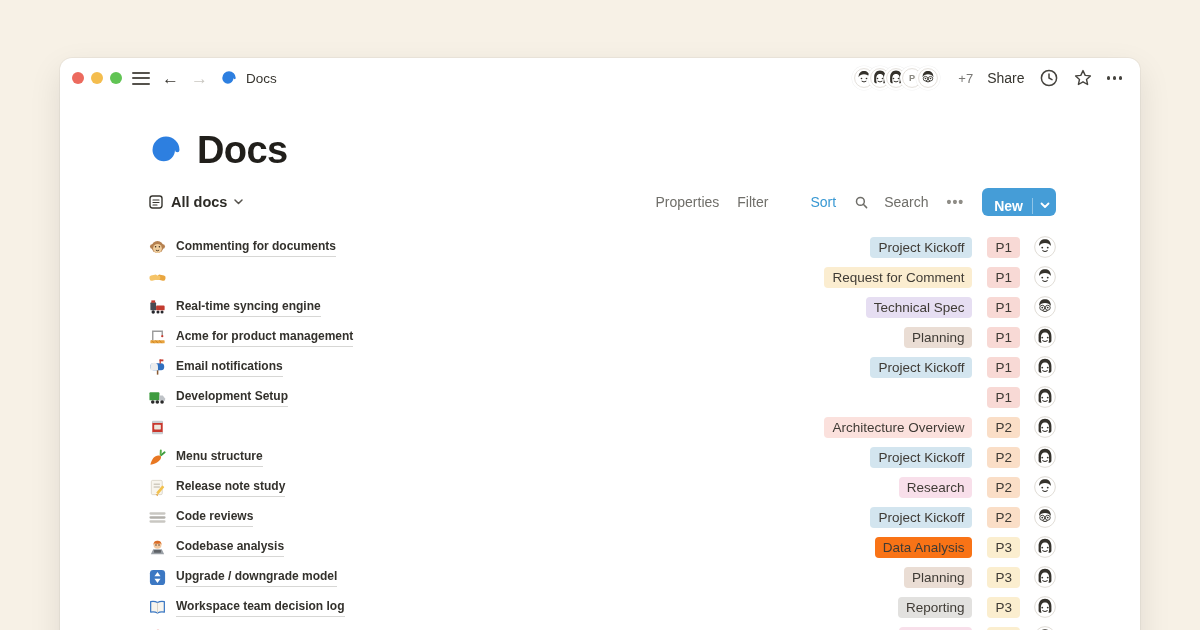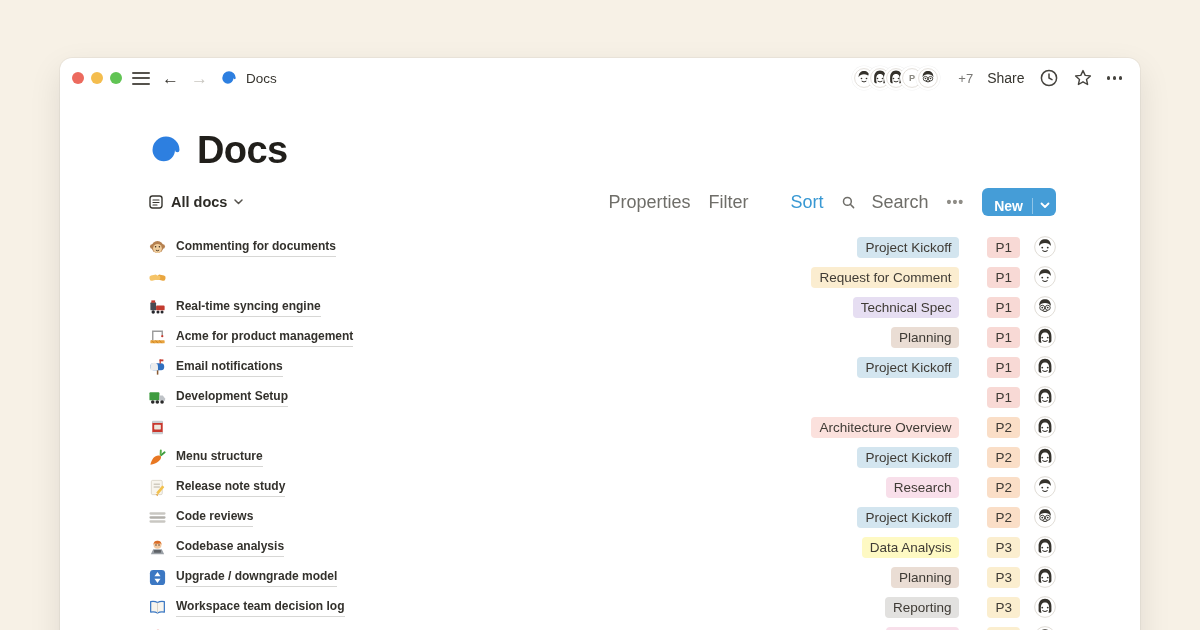--- a/index.html
+++ b/index.html
@@ -36,40 +36,40 @@
   
   .content { padding:0 84px 0 88px; }
   .page-header { display:flex; align-items:center; gap:13px; margin-top:30px; height:44px; }
   .page-header .logo { width:36px; height:36px; }
   .page-title { font-size:38px; font-weight:bold; color:#211F1B; letter-spacing:-0.6px; }
 
   .controls { display:flex; align-items:center; margin-top:16px; height:28px; }
   .view-switcher { display:flex; align-items:center; gap:7px; cursor:pointer; }
   .view-label { font-size:14.5px; font-weight:bold; color:#2D2B26; }
   .controls-right { margin-left:auto; display:flex; align-items:center; gap:18px; }
-  .ctl { font-size:18px; color:#6F6E69; cursor:pointer; }
+  .ctl { font-size:14px; color:#6F6E69; cursor:pointer; }
   .ctl.active { color:#3898D3;margin-left:24px; }
   .search-ctl { display:flex; align-items:center; gap:15px; cursor:pointer; }
   .ctl-dots { font-size:14px; color:#8F8D87; letter-spacing:1px; font-weight:bold; cursor:pointer; }
   .new-btn { display:flex; align-items:center; height:28px; background:#459DD7; border-radius:6px;
      padding:7px 6px 0 12px; cursor:pointer; }
   .new-btn .label { color:#fff; font-size:14px; font-weight:bold; }
   .new-btn .divider { width:1px; height:16px; background:rgba(255,255,255,0.4); margin:0 7px 0 9px; }
 
   
   .doc-list { margin-top:16px; }
   .doc-row { display:flex; align-items:center; height:30px; }
   .doc-icon { width:19px; height:19px; margin-right:9px; flex:none; }
   .doc-icon svg { width:19px; height:19px; display:block; }
   .doc-title { font-size:12px; font-weight:600; color:#33312C; line-height:19px;
      border-bottom:1px solid rgba(55,53,47,0.2); cursor:pointer; white-space:nowrap; }
   .row-right { margin-left:auto; display:flex; align-items:center; }
   .tag { height:21px; line-height:21px; padding:0 8px; border-radius:4px; font-size:13.5px;
      color:#3F3B35; white-space:nowrap; cursor:pointer; }
-  .tag.priority { margin-left:28px; }
+  .tag.priority { margin-left:15px; }
   .row-avatar { width:22px; height:22px; margin-left:14px; flex:none; cursor:pointer; }
 </style>
 </head>
 <body>
 
 <div class="window">
 
   <div class="titlebar">
     <div class="lights">
       <span class="light red"></span>
@@ -474,21 +474,21 @@
               <circle cx="10" cy="7" r="4.2" fill="#F3C9A0"></circle>
               <path d="M5.8,7 a4.2,4.2 0 0 1 8.4,0 l-1.2,-1.6 a5,3 0 0 1 -6,0 z" fill="#D96D28"></path>
               <circle cx="8.4" cy="7.4" r=".7" fill="#3A2A1A"></circle>
               <circle cx="11.6" cy="7.4" r=".7" fill="#3A2A1A"></circle>
               <path d="M3,17 L5.5,11.8 h9 L17,17 z" fill="#9AA0A6"></path>
               <rect x="6.3" y="12.6" width="7.4" height="3" rx=".5" fill="#5F6368"></rect>
             </svg>
           </span>
           <span class="doc-title">Codebase analysis</span>
           <span class="row-right">
-            <span class="tag" style="background: #fef9c3;">Data Analysis</span>
+            <span class="tag" style="background: #f97316;">Data Analysis</span>
             <span class="tag priority" style="background: rgb(251, 238, 207);">P3</span>
             <span class="row-avatar">
               <svg viewBox="0 0 24 24">
                 <circle cx="12" cy="12" r="11.3" fill="#fff" stroke="#DDD9D2" stroke-width="1"></circle>
                 <path d="M12,3 C7.5,3 5,6.5 5,11 L5,16.5 C5.8,18 7,18.6 8.2,18.2 C7,15 7.2,10.5 8.5,8.8 C9.5,7.6 10.6,7.2 12,7.2 C13.4,7.2 14.5,7.6 15.5,8.8 C16.8,10.5 17,15 15.8,18.2 C17,18.6 18.2,18 19,16.5 L19,11 C19,6.5 16.5,3 12,3 Z" fill="#35322C"></path>
                 <circle cx="9" cy="12.6" r="1" fill="#35322C"></circle>
                 <circle cx="15" cy="12.6" r="1" fill="#35322C"></circle>
                 <path d="M9.6,16 Q12,17.7 14.4,16" fill="none" stroke="#35322C" stroke-width="1.2" stroke-linecap="round"></path>
               </svg>
             </span>

